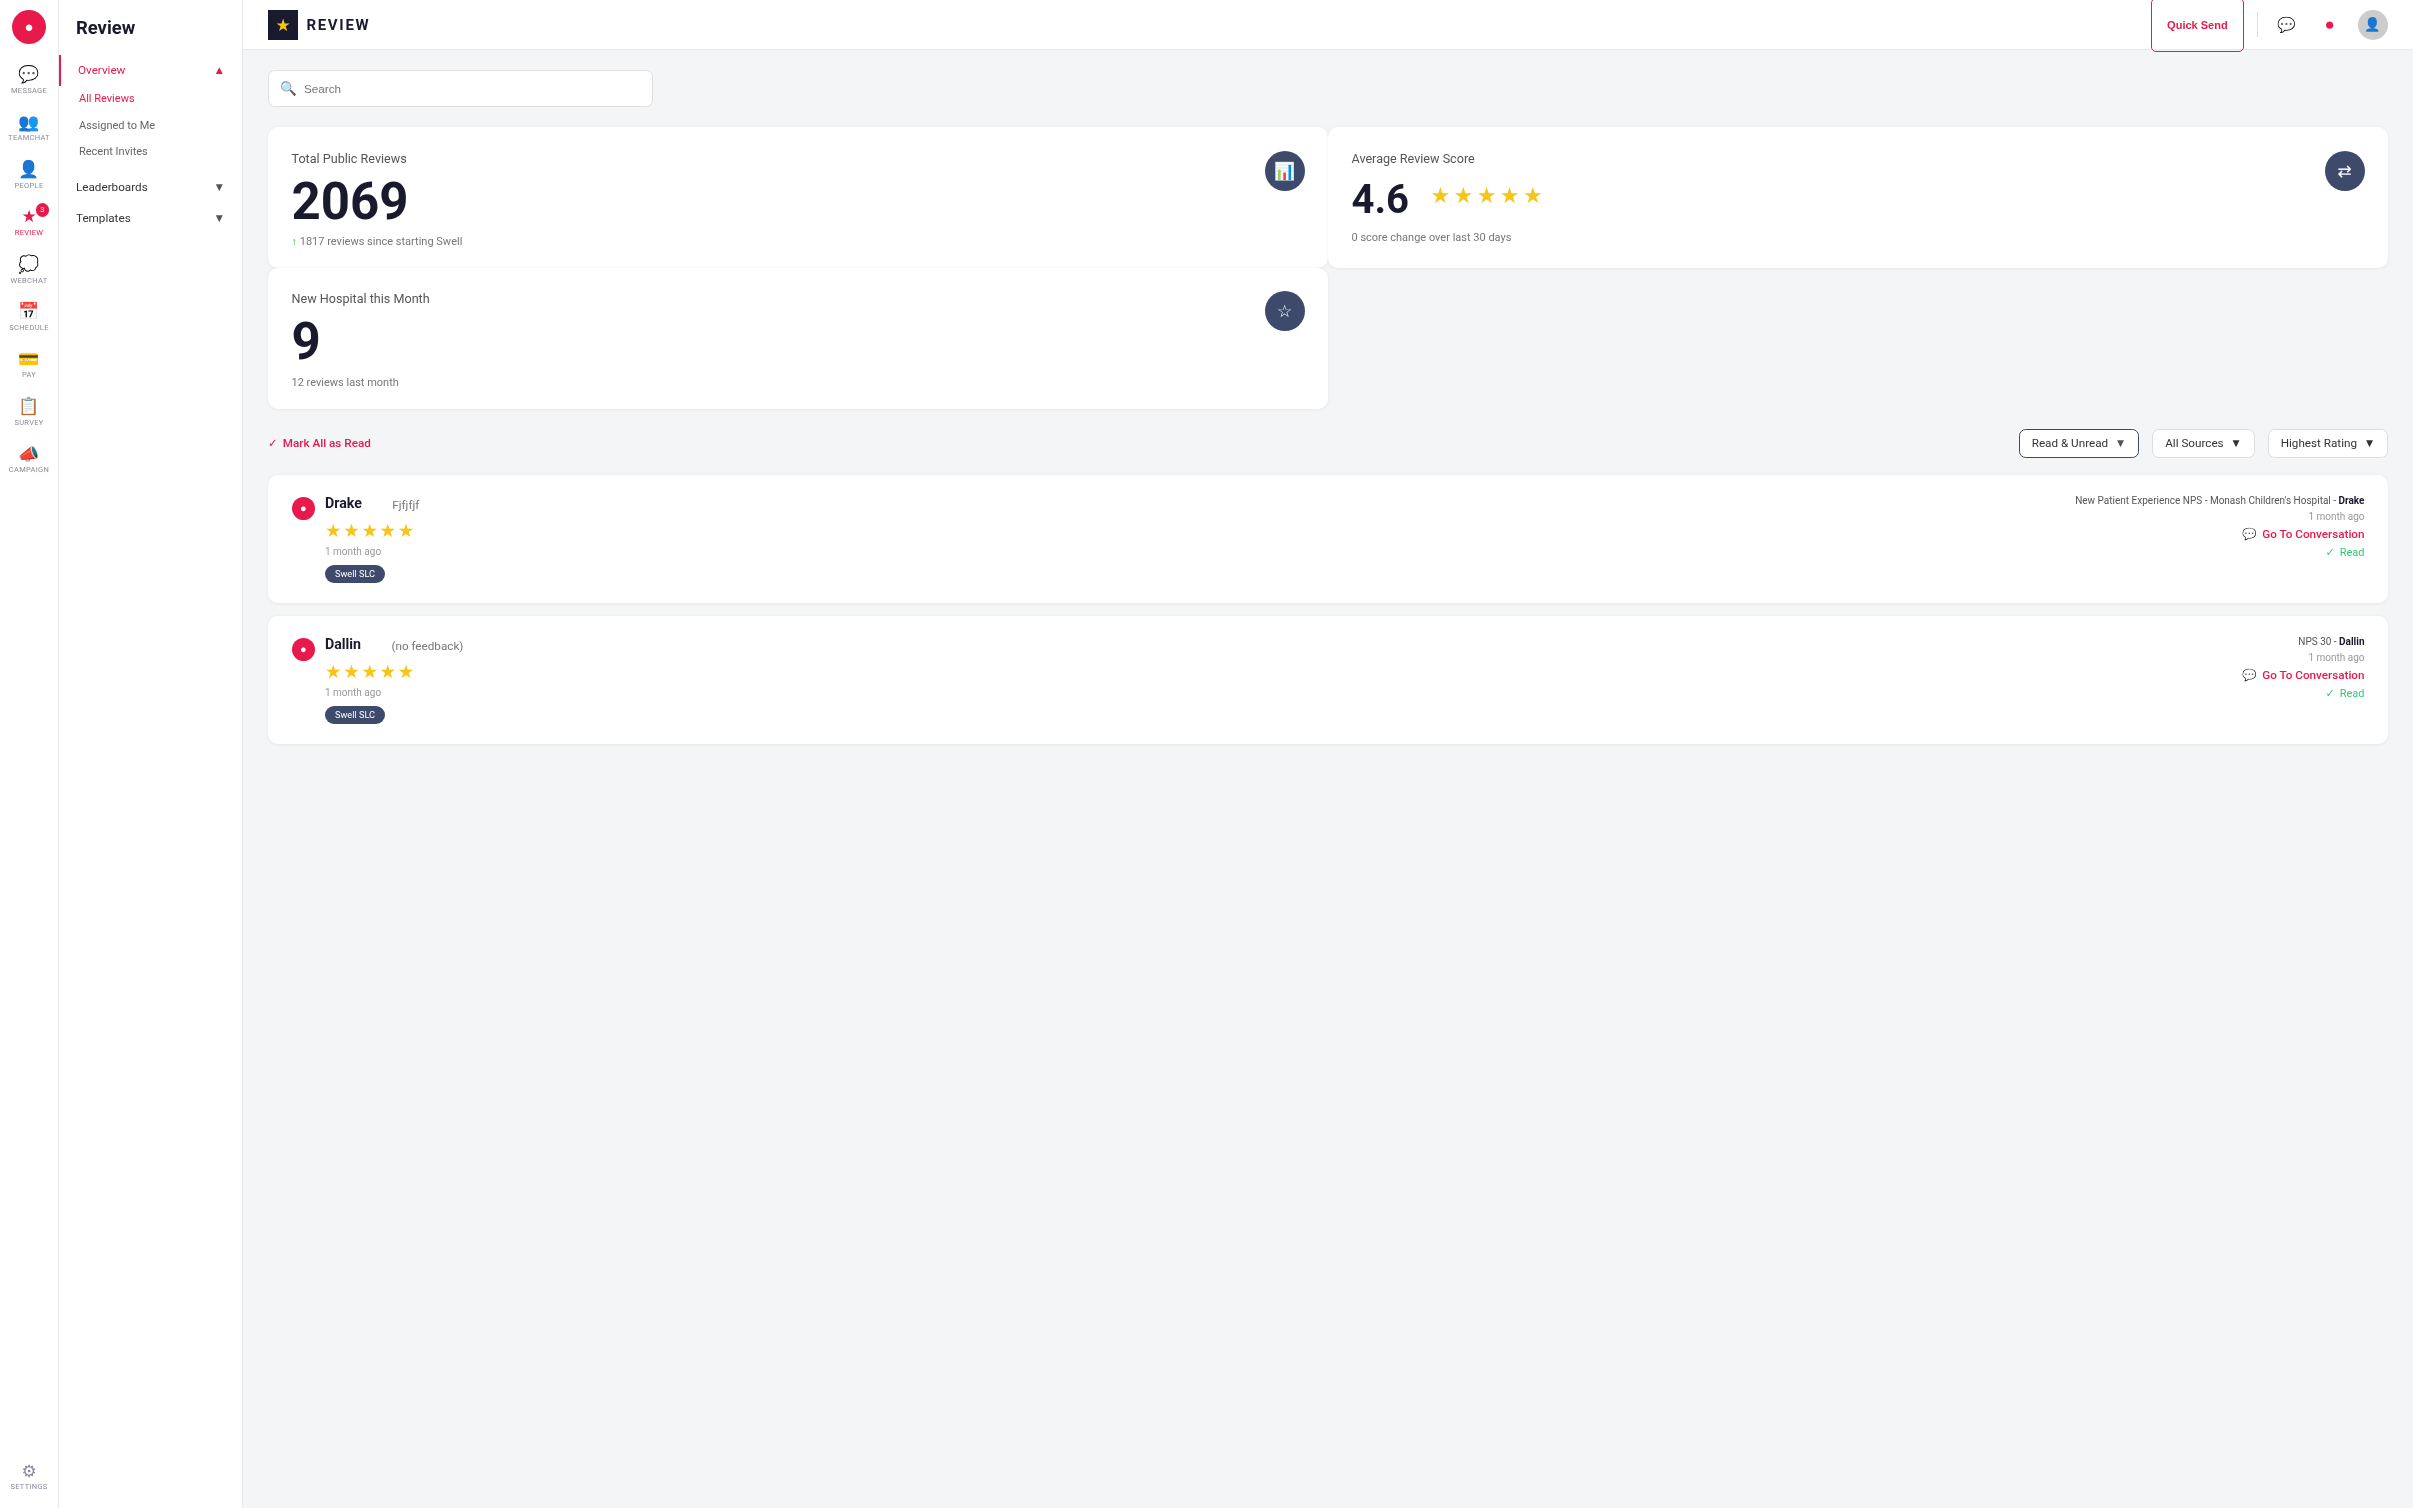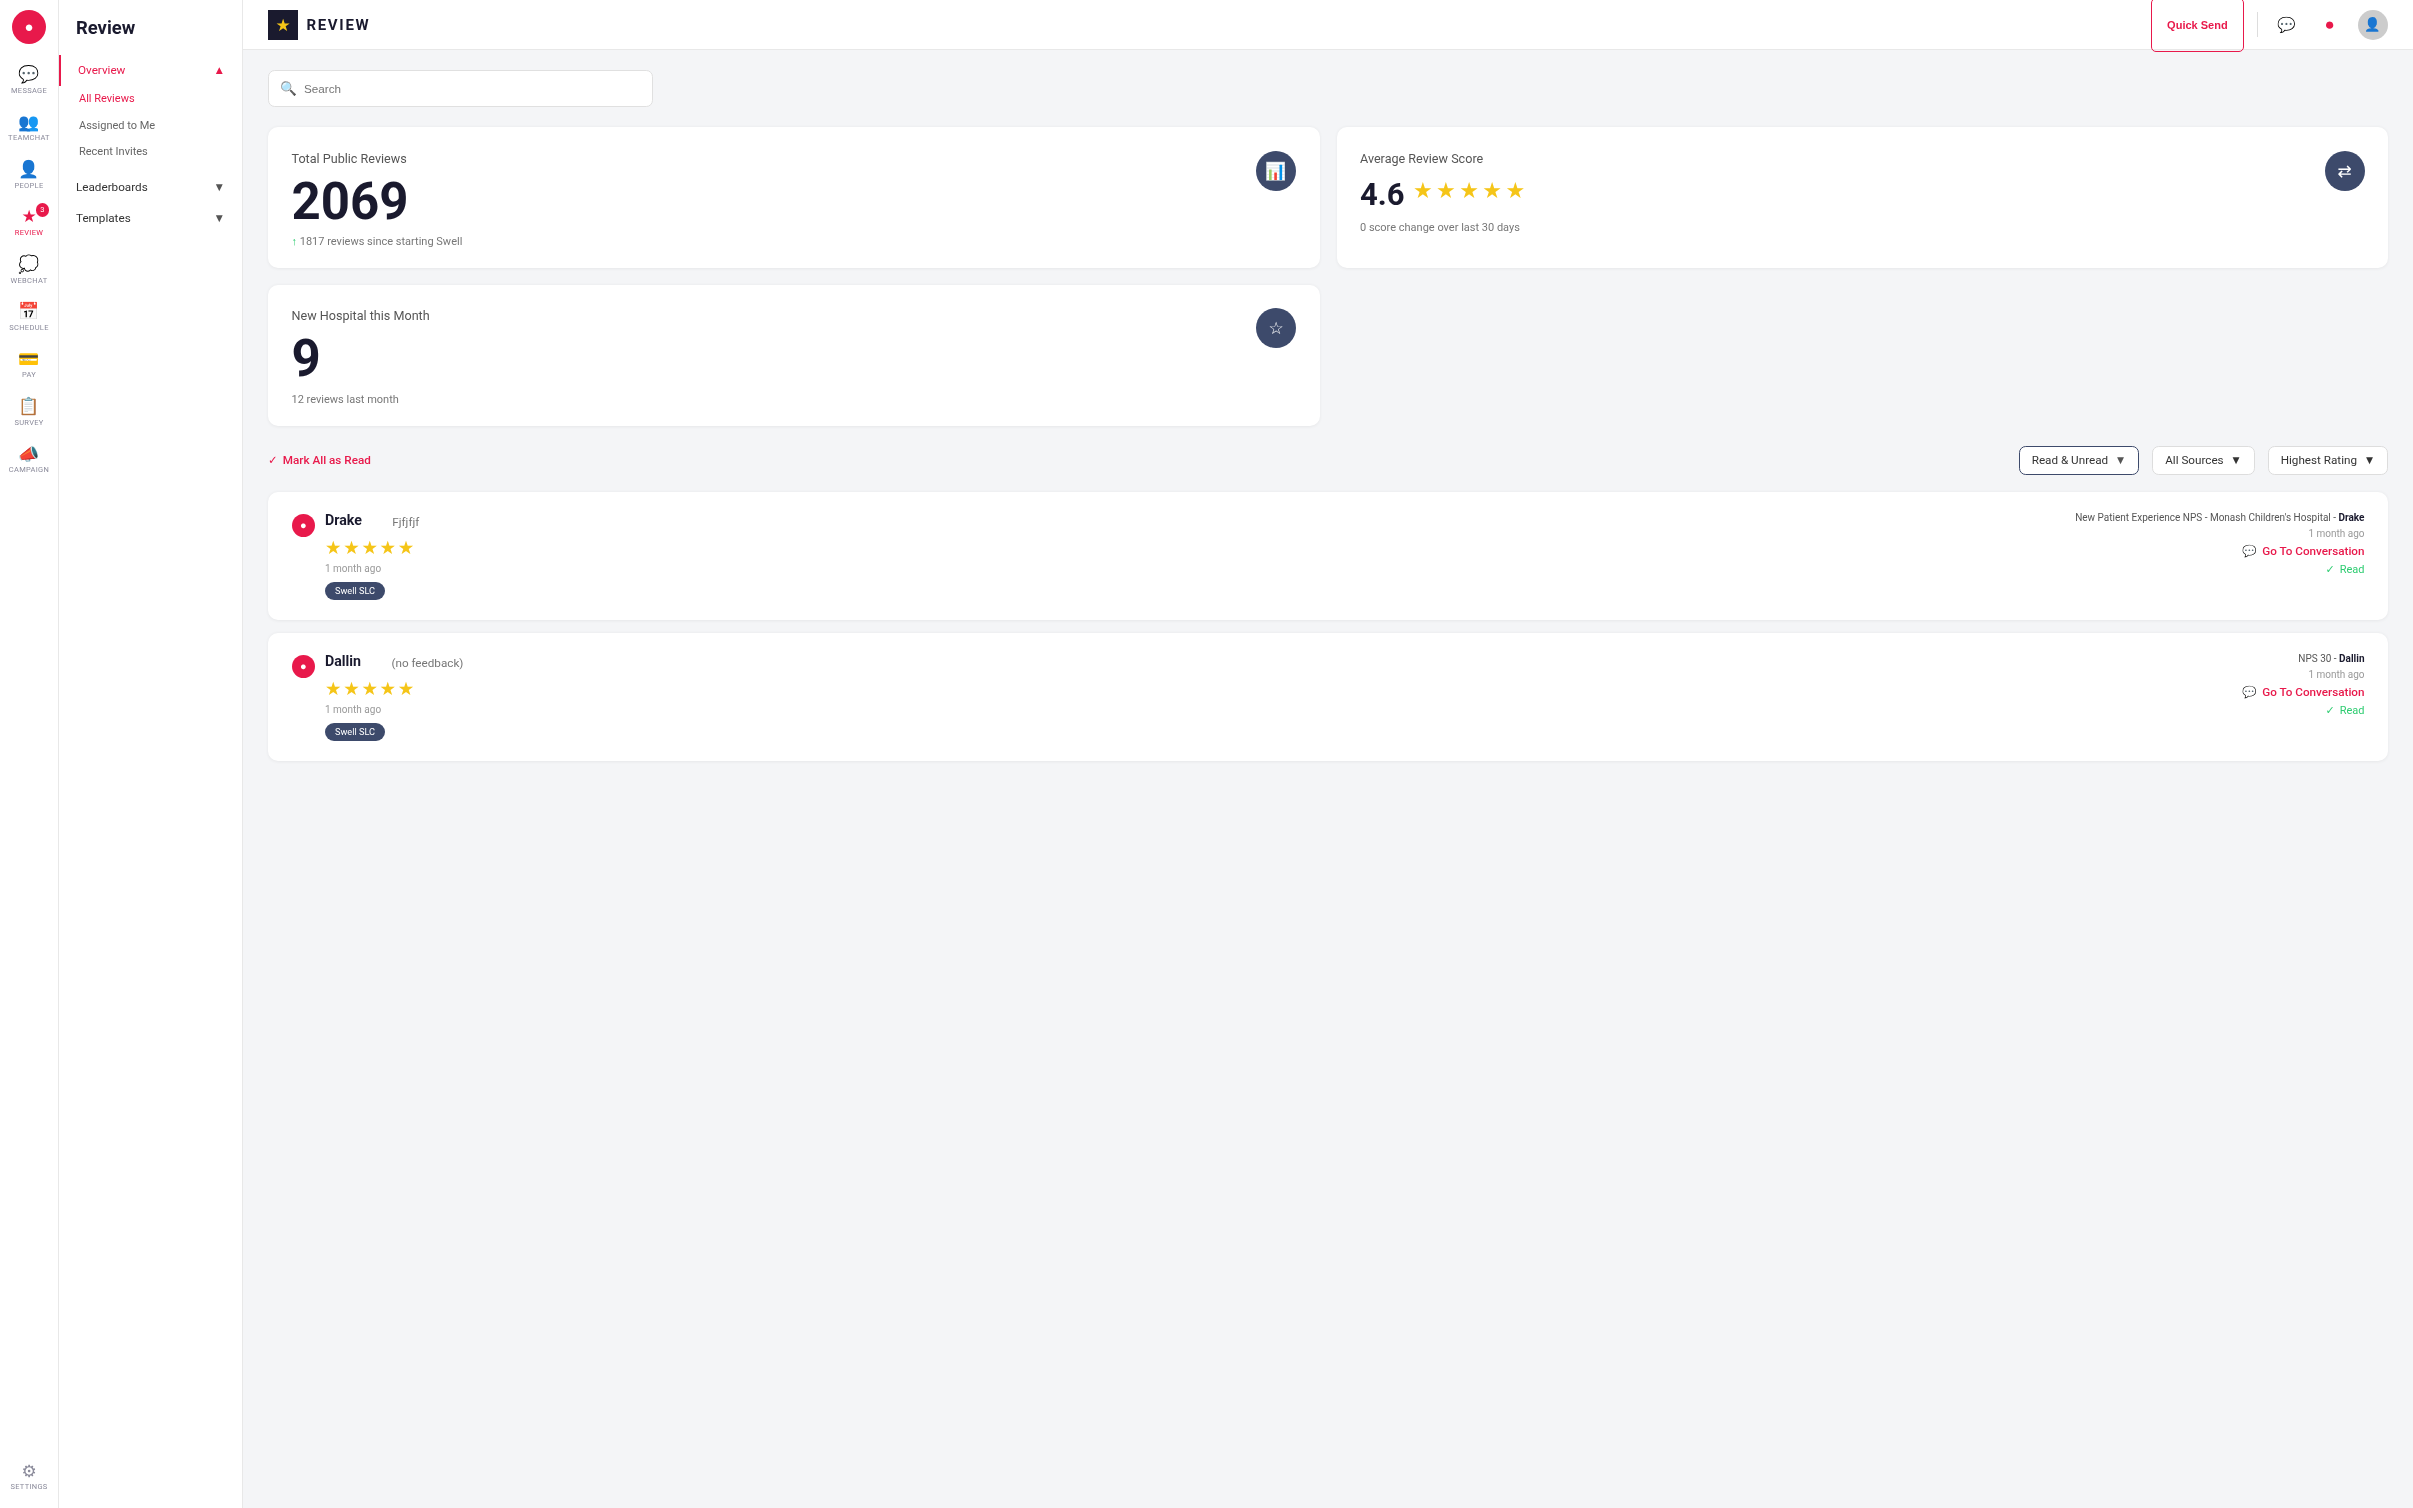--- a/index.html
+++ b/index.html
@@ -138,21 +138,21 @@
     }
     .search-bar .search-icon { color: #aaa; margin-right: 6.7px; font-size: 13.4px; }
     .search-bar input {
       border: none; outline: none; font-size: 11.7px; color: #333;
       flex: 1; background: transparent;
     }
 
     
     .stats-grid {
       display: grid; grid-template-columns: 1fr 1fr;
-      gap: 17px; margin-bottom: 20px;
+      margin-bottom: 20px;
     }
     .stat-card {
       background: #fff; border-radius: 10px;
       padding: 23.5px 23.5px 20px;
       box-shadow: 0 0.8px 3.4px rgba(0,0,0,0.06);
       position: relative;
     }
     .stat-card-header {
       display: flex; justify-content: space-between; align-items: flex-start;
     }
@@ -163,21 +163,21 @@
     .stat-icon-circle {
       width: 40px; height: 40px; border-radius: 50%;
       background: #3d4a6b;
       display: flex; align-items: center; justify-content: center;
       color: white; font-size: 17px;
       flex-shrink: 0;
     }
     .stars-row { display: flex; align-items: center; gap: 3.4px; margin-bottom: 6.7px; }
     .star { color: #f5c518; font-size: 22px; }
     .star.half { color: #f5c518; }
-    .avg-score { font-size: 31px; font-weight: 700; color: #1a1a2e; margin-right: 0; }
+    .avg-score { font-size: 40px; font-weight: 700; color: #1a1a2e; margin-right: 13px; }
 
     
     .filter-bar {
       display: flex; align-items: center; justify-content: flex-end;
       gap: 13.4px; margin-bottom: 17px;
     }
     .mark-all-read {
       display: flex; align-items: center; gap: 5px;
       color: #e8194b; font-size: 11.7px; font-weight: 500; cursor: pointer;
       margin-right: auto;

